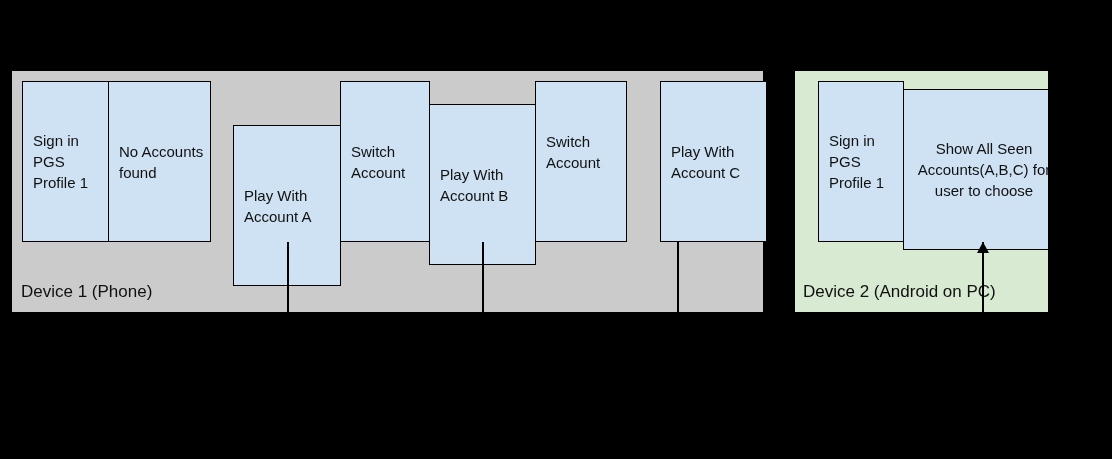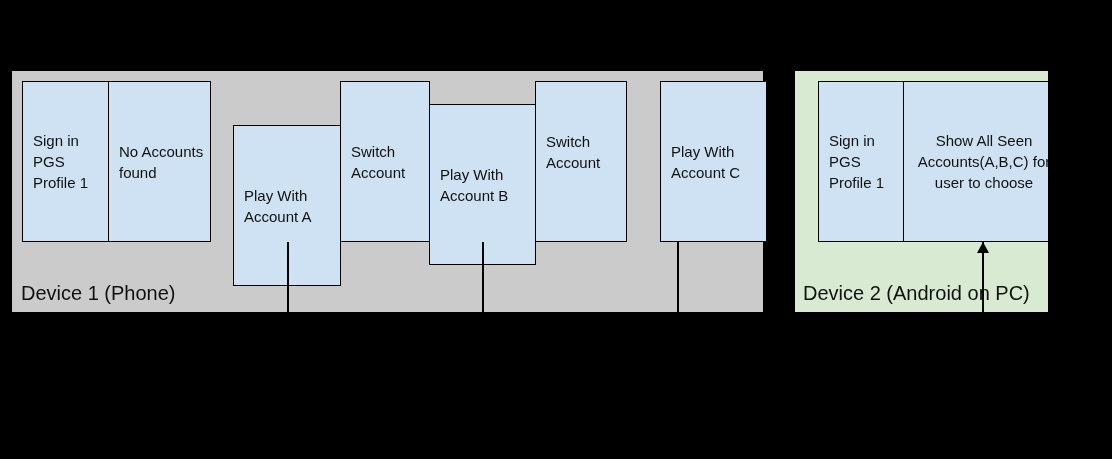--- a/index.html
+++ b/index.html
@@ -28,37 +28,37 @@
     box-sizing: border-box;
     background: var(--box_fill, #cfe2f3);
     border: 1px solid var(--box_border, #000);
     display: flex;
     align-items: center;
     font-size: 15px;
     line-height: 21px;
     color: var(--text, #111);
   }
   .box .lbl { padding: 0 6px 0 10px; }
-  .box.center { justify-content: center; text-align: center; }
+  .box.center { justify-content: center; text-align: center; margin-top: 8px; }
   .box.center .lbl { padding: 0 8px; }
   .box.raise .lbl { transform: translateY(-10px); }
   
   .b-d1-0 { left: 22px;  width: 87px;  }
   .b-d1-1 { left: 108px; width: 103px; }
   .b-d1-2 { left: 233px; width: 108px; margin-top: 44px; }
   .b-d1-3 { left: 340px; width: 90px;  }
   .b-d1-4 { left: 429px; width: 107px; margin-top: 23px; }
   .b-d1-5 { left: 535px; width: 92px;  }
   .b-d1-6 { left: 660px; width: 107px; }
   .b-d2-0 { left: 818px; width: 86px;  }
   .b-d2-1 { left: 903px; width: 162px; }
   .device-label {
     position: absolute;
     top: 282px;
-    font-size: 20px;
+    font-size: 17px;
     color: var(--text, #111);
     white-space: nowrap;
   }
   .device1-label { left: 21px; }
   .device2-label { left: 803px; }
   .connector {
     position: absolute;
     top: 242px;
     width: 2px;
     height: 70px;

